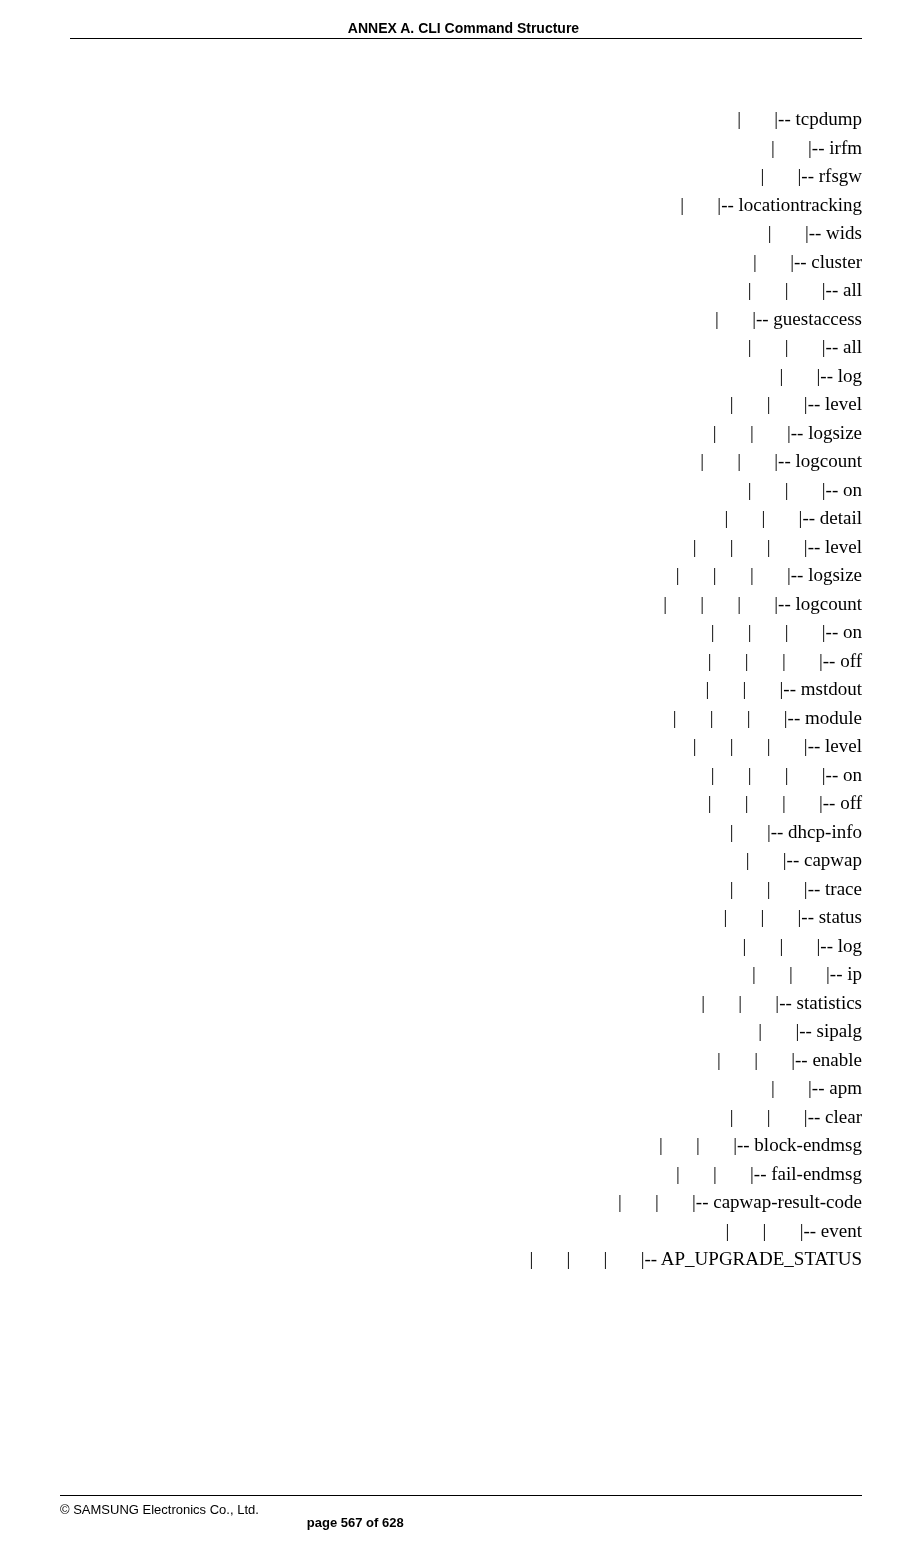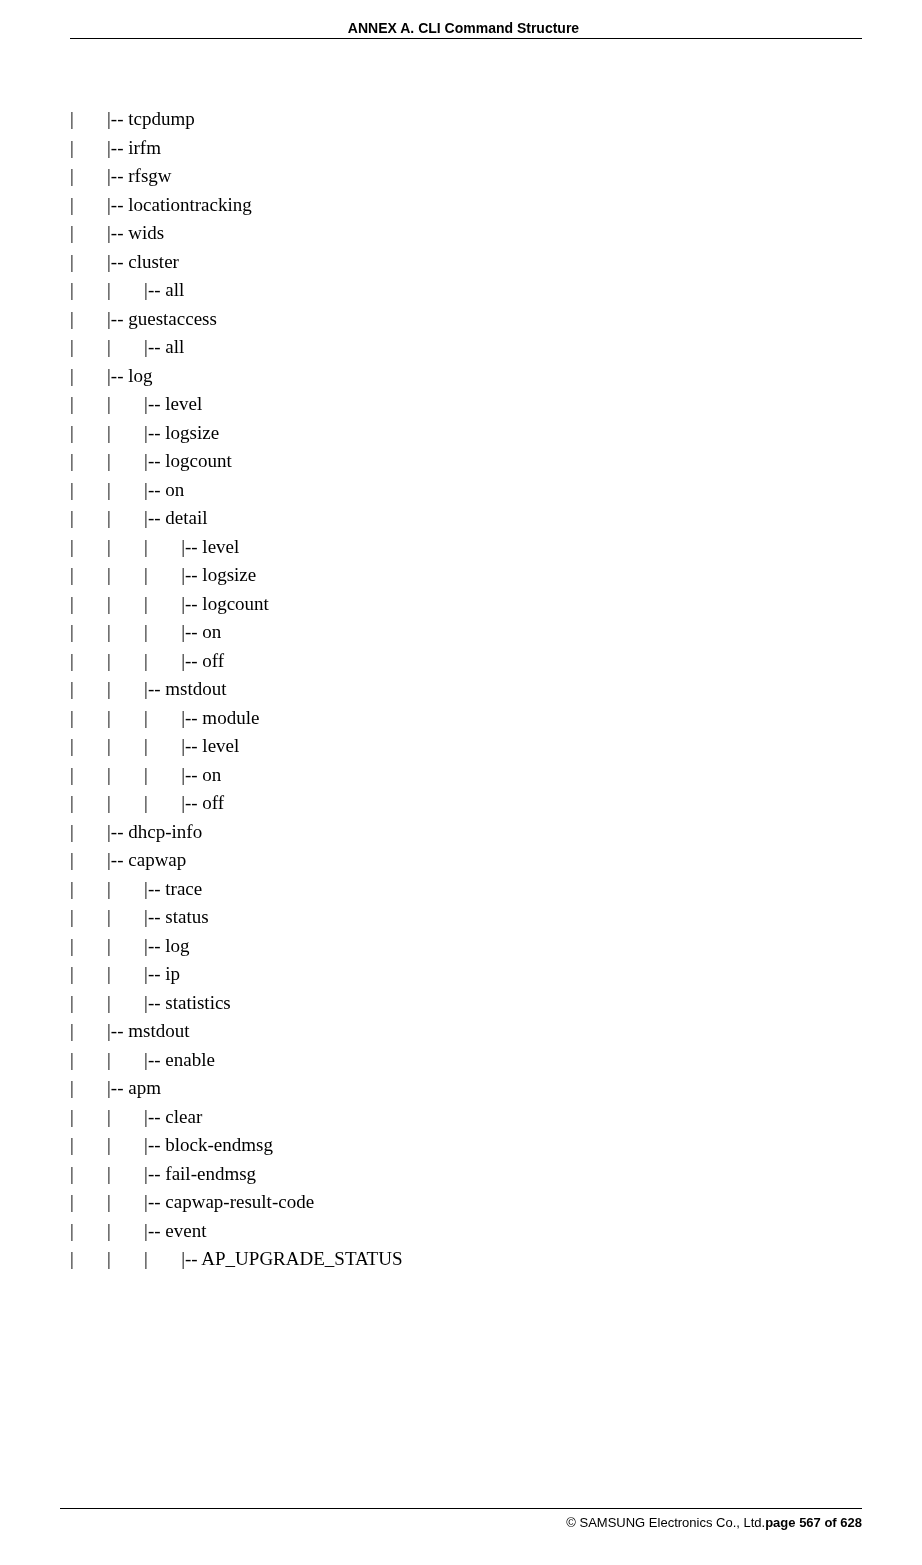--- a/index.html
+++ b/index.html
@@ -24,39 +24,42 @@
     .header-line {
       border-top: 1px solid #000;
       margin-bottom: 66px;
     }
     .tree {
       line-height: 1.5;
       padding-left: 0;
     }
     .tree-line {
       white-space: pre;
+      text-align: right;
     }
     .footer {
       position: absolute;
       bottom: 35px;
       left: 60px;
       right: 60px;
       font-family: Arial, Helvetica, sans-serif;
     }
     .footer-line {
       border-top: 1px solid #000;
       margin-bottom: 6px;
     }
     .footer-row {
       display: flex;
-      justify-content: flex-end;
+      justify-content: flex-start;
       font-size: 13px;
+      gap: 48px;
     }
     .footer-right {
       font-weight: bold;
+      margin-top: 13px;
     }
   </style>
 </head>
 <body>
 
 <div class="header">
   <span>ANNEX A. CLI Command Structure</span>
 </div>
 <div class="header-line"></div>
 
@@ -86,21 +89,21 @@
     <div class="tree-line">|       |       |       |-- level</div>
     <div class="tree-line">|       |       |       |-- on</div>
     <div class="tree-line">|       |       |       |-- off</div>
     <div class="tree-line">|       |-- dhcp-info</div>
     <div class="tree-line">|       |-- capwap</div>
     <div class="tree-line">|       |       |-- trace</div>
     <div class="tree-line">|       |       |-- status</div>
     <div class="tree-line">|       |       |-- log</div>
     <div class="tree-line">|       |       |-- ip</div>
     <div class="tree-line">|       |       |-- statistics</div>
-    <div class="tree-line">|       |-- mstdout</div>
+    <div class="tree-line">|       |-- sipalg</div>
     <div class="tree-line">|       |       |-- enable</div>
     <div class="tree-line">|       |-- apm</div>
     <div class="tree-line">|       |       |-- clear</div>
     <div class="tree-line">|       |       |-- block-endmsg</div>
     <div class="tree-line">|       |       |-- fail-endmsg</div>
     <div class="tree-line">|       |       |-- capwap-result-code</div>
     <div class="tree-line">|       |       |-- event</div>
     <div class="tree-line">|       |       |       |-- AP_UPGRADE_STATUS</div>
   </div>
 

